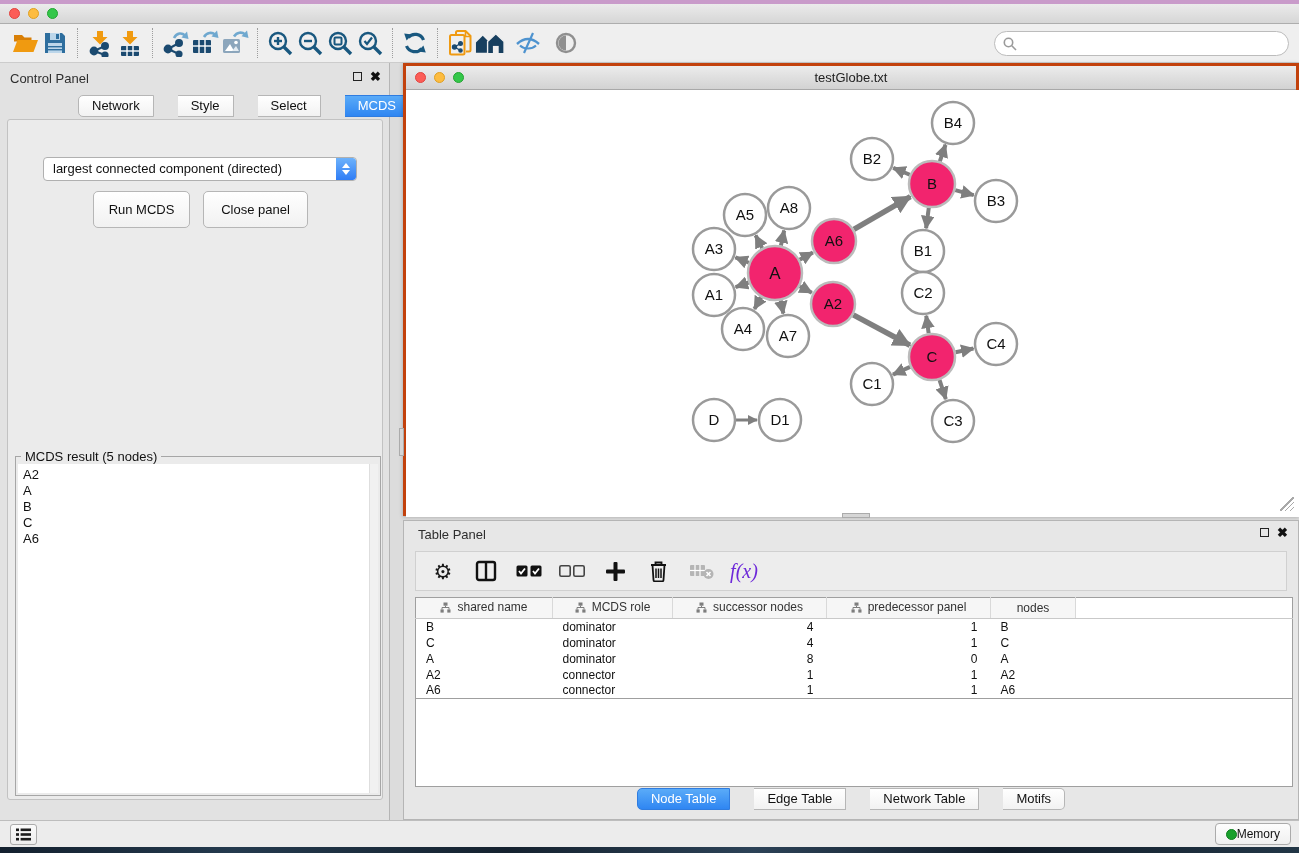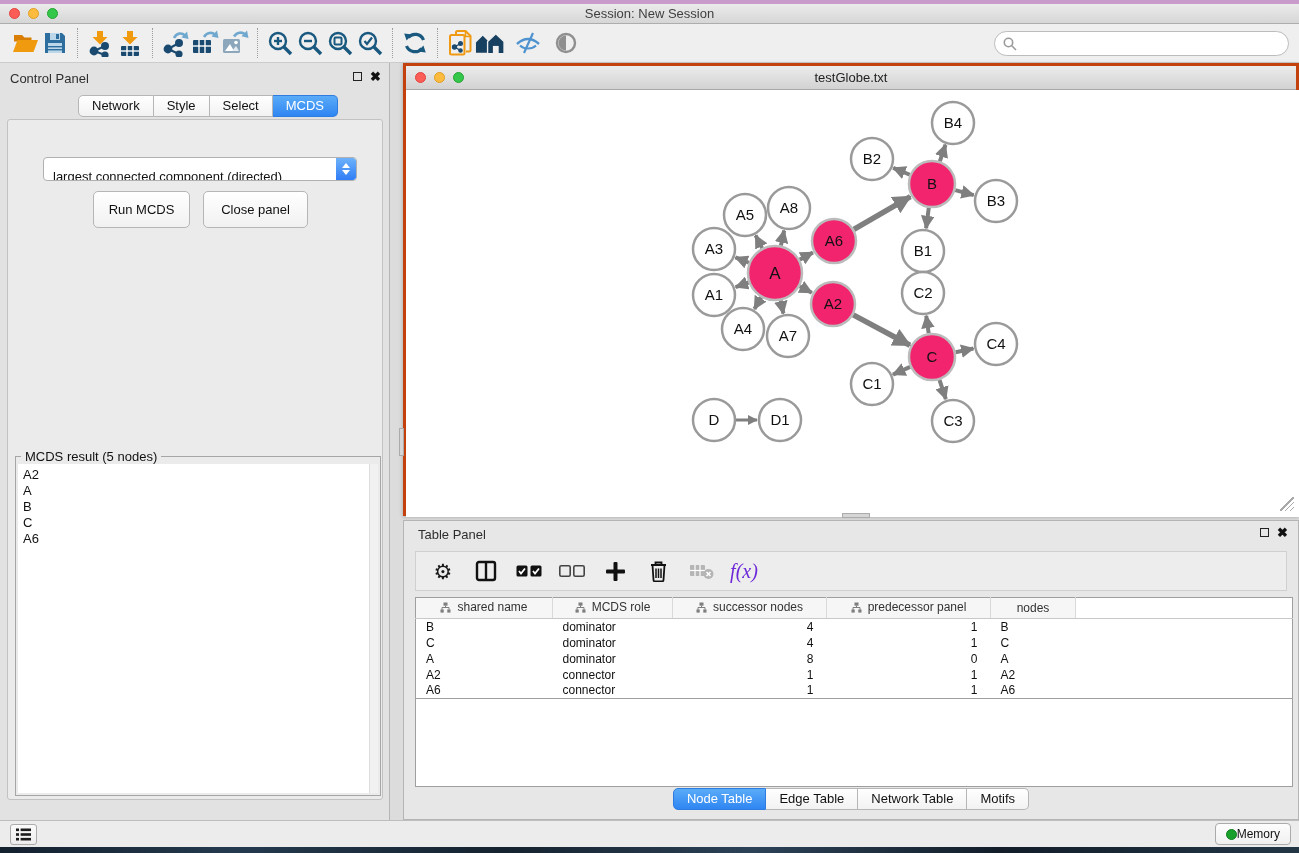--- a/index.html
+++ b/index.html
@@ -33,35 +33,35 @@
     font-family:"Liberation Sans", sans-serif; }
 
   
   .control-panel { left:0; top:63px; width:390px; height:757px; background:#e2e2e2;
     border-right:1px solid #b5b5b5; }
   .panel-head { position:absolute; left:10px; top:8px; font-size:13px; color:#2e2e2e; }
   .panel-icons { position:absolute; right:8px; top:8px; display:flex; gap:8px; align-items:center; }
   .ic-float { width:9px; height:9px; border:1.6px solid #222; }
   .ic-close { font-size:13px; font-weight:bold; color:#111; line-height:11px; }
 
-  .segmented { display:flex; }
+  .segmented { display:flex;gap:24px; }
   .seg { background:linear-gradient(#ffffff,#f2f2f2); border:1px solid #b6b6b6; border-left:none;
     padding:2px 13px 3px 13px; font-size:13px; color:#111; white-space:nowrap; }
   .seg:first-child { border-left:1px solid #b6b6b6; border-radius:5px 0 0 5px; }
   .seg:last-child { border-radius:0 5px 5px 0; }
   .seg.active { background:linear-gradient(#5aabf8,#2f86f2); color:#fff; border-color:#2f7ce0; }
 
   .cp-tabs { position:absolute; left:78px; top:32px; }
   .cp-content { position:absolute; left:7px; top:56px; width:376px; height:681px;
     background:#ebebeb; border:1px solid #c2c2c2; border-radius:3px; }
   .opt-label { position:absolute; left:0; width:100%; top:14px; text-align:center;
     font-size:13px; color:#111; }
   .mac-select { position:absolute; left:35px; top:37px; width:314px; height:24px;
     background:#fff; border:1px solid #b0b0b0; border-radius:4px; font-size:13px;
-    line-height:22px; padding:8px 26px 0 9px; color:#111; white-space:nowrap; overflow:hidden; }
+    line-height:22px; padding:0 26px 0 9px; color:#111; white-space:nowrap; overflow:hidden; }
   .mac-select .stepper { position:absolute; right:0; top:0; bottom:0; width:20px;
     background:linear-gradient(#6db2fb,#2f7df6); border-radius:0 3px 3px 0;
     display:flex; flex-direction:column; align-items:center; justify-content:center; gap:2px; }
   .arrow-up { width:0; height:0; border-left:4px solid transparent; border-right:4px solid transparent;
     border-bottom:5px solid #fff; }
   .arrow-dn { width:0; height:0; border-left:4px solid transparent; border-right:4px solid transparent;
     border-top:5px solid #fff; }
   .mac-btn { position:absolute; height:37px; background:linear-gradient(#ffffff,#f1f1f1);
     border:1px solid #b6b6b6; border-radius:5px; font-size:13px; color:#111;
     display:flex; align-items:center; justify-content:center; }
@@ -133,21 +133,20 @@
 </head>
 <body>
 
 <div class="abs desktop-strip-top"></div>
 <div class="abs titlebar">
   <div class="traffic">
     <span class="tl red"></span>
     <span class="tl yellow"></span>
     <span class="tl green"></span>
   </div>
-  <div class="titlebar-title">Session: New Session</div>
 </div>
 
 <div class="abs toolbar">
   <span class="tbtn">
     <svg width="27" height="22" viewBox="0 0 27 22">
         <path d="M2 3 h8 l2.5 2.5 h7 v4 H2 z" fill="#d97f06"></path>
         <path d="M1 20 L5.5 8 H26 L21.5 20 Z" fill="#f09a10"></path>
       </svg>
   </span>
   <span class="tbtn">

